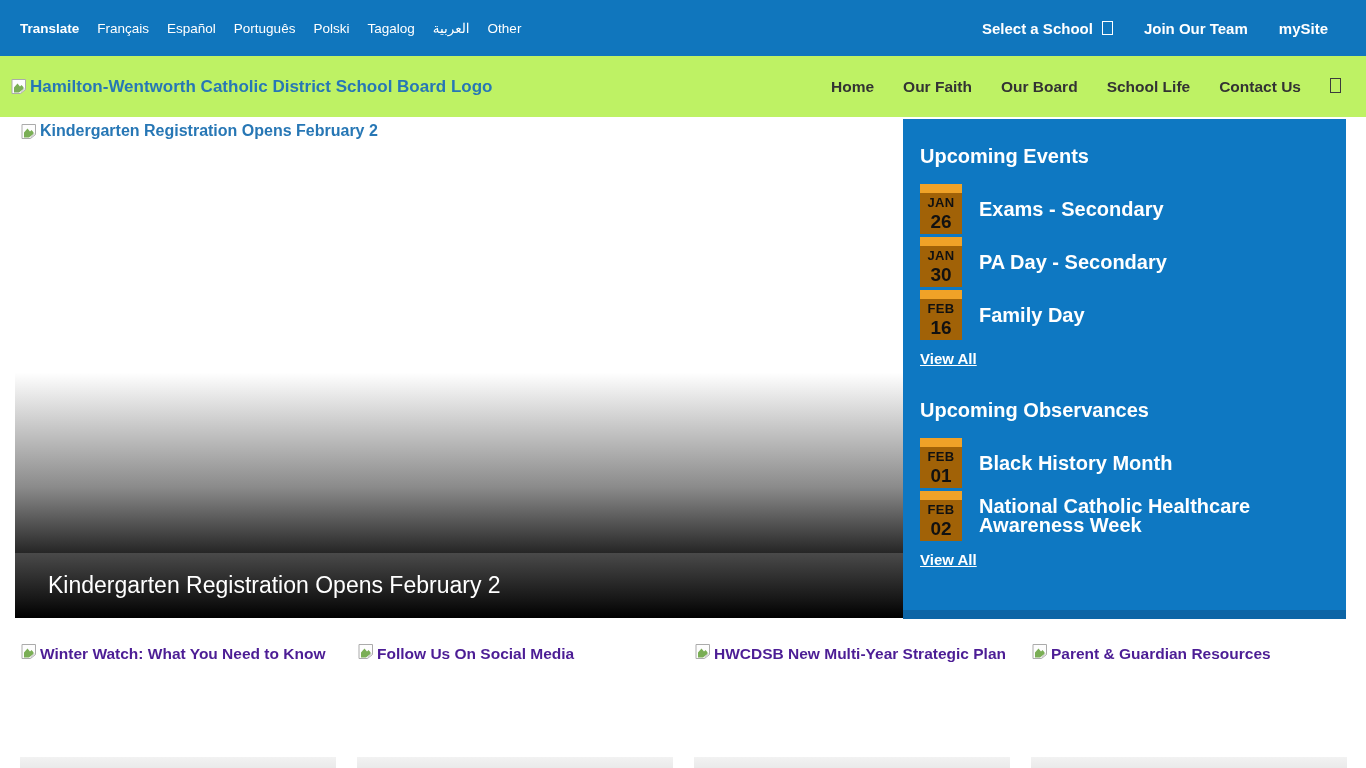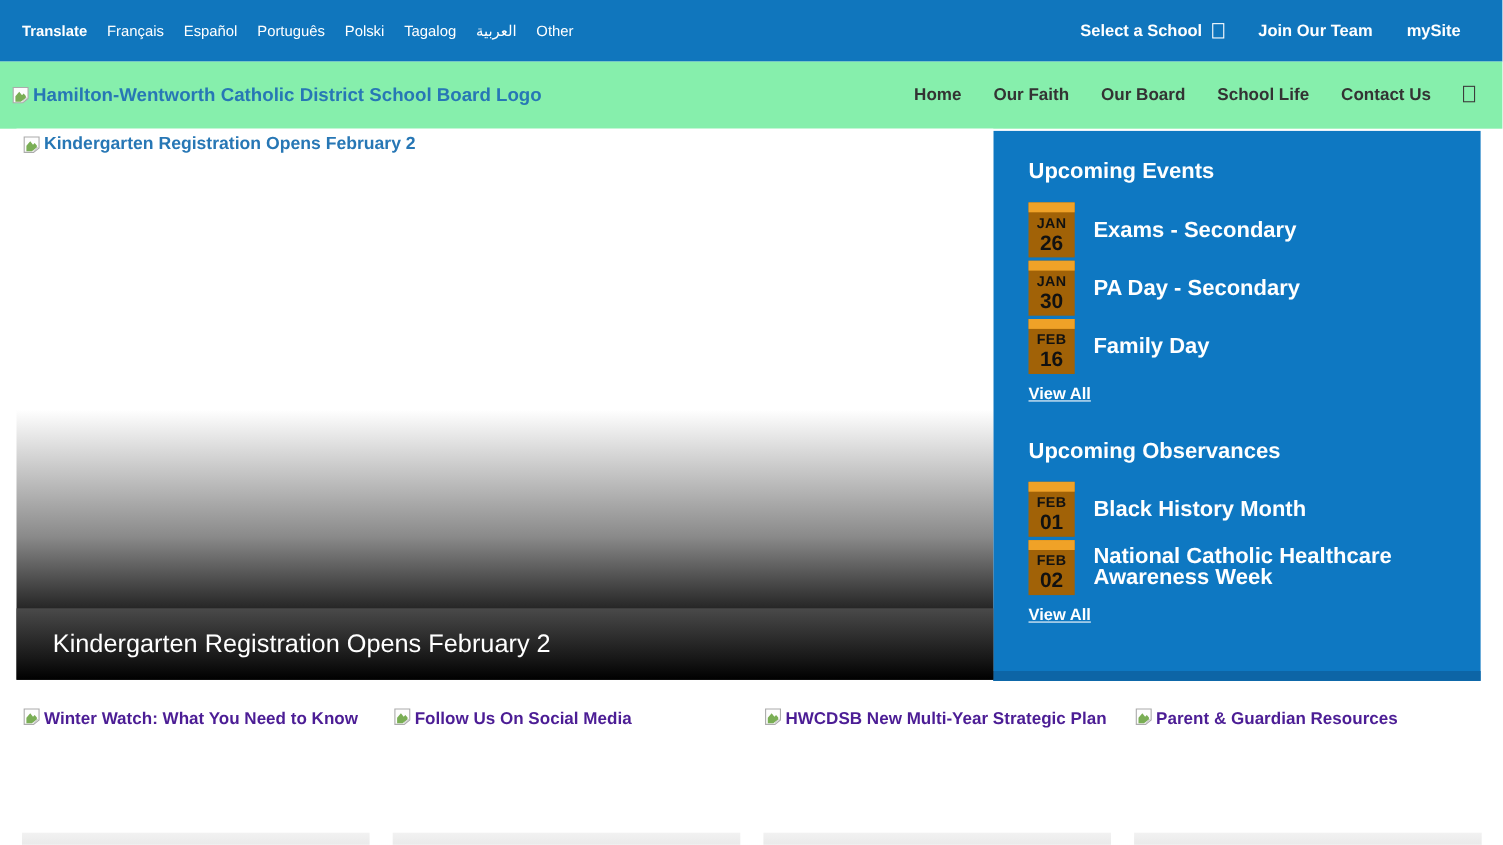--- a/index.html
+++ b/index.html
@@ -12,41 +12,41 @@
   .topbar-left { display: flex; align-items: center; gap: 18px; }
   .topbar-left a { color: #fff; font-size: 13.5px; text-decoration: none; }
   .translate { font-weight: bold; }
   .topbar-right { display: flex; align-items: center; gap: 31px; }
   .topbar-right a { color: #fff; font-size: 15px; font-weight: bold; text-decoration: none;
     display: inline-flex; align-items: center; gap: 9px; }
   .tofu { display: inline-block; width: 11px; height: 14px; border: 1.5px solid #fff; }
   .tofu-dark { display: inline-block; width: 11px; height: 15px; border: 1.5px solid #3c3c3c; }
 
   
-  .header { height: 61px; background: #86efac; display: flex; align-items: center;
+  .header { height: 61px; background: #bef264; display: flex; align-items: center;
     justify-content: space-between; padding: 0 25px 0 10px; }
   .logo-alt { display: inline-flex; align-items: flex-start; gap: 2px; color: #2777b5;
     font-size: 17px; font-weight: bold; text-decoration: none; }
   .nav { display: flex; align-items: flex-start; gap: 29px; }
   .nav a { color: #333; font-size: 15.5px; font-weight: bold; text-decoration: none; }
 
   
   .main-row { display: flex; margin: 0 20px 0 15px; }
   .hero { position: relative; width: 888px; height: 501px;
     background: linear-gradient(180deg, #ffffff 0%, #ffffff 51%, #8a8a8a 74%, #262626 87%, #242424 100%); }
   .hero-alt { position: absolute; top: 5px; left: 5px; display: inline-flex;
     align-items: flex-start; gap: 2px; color: #2777b5; font-size: 16px; font-weight: bold;
     text-decoration: none; }
   .hero-caption { position: absolute; left: 0; right: 0; bottom: 0; height: 65px;
     background: linear-gradient(180deg, #4a4a4a 0%, #161616 72%, #000 100%);
     display: flex; align-items: center; padding-left: 33px; }
   .hero-caption span { color: #fff; font-size: 23px; font-weight: normal; }
 
   .panel { width: 443px; height: 500px; margin-top: 2px; background: #0e78c2;
-    border-bottom: 9px solid #0d65a6; padding: 26px 28px 0 32px; color: #fff; }
+    border-bottom: 9px solid #0d65a6; padding: 26px 28px 0 17px; color: #fff; }
   .panel h2 { font-size: 20px; font-weight: bold; margin-bottom: 16px; }
   .event-row { display: flex; align-items: center; margin-bottom: 3px; }
   .date-badge { width: 42px; min-width: 42px; height: 50px; background: #a16207;
     border-top: 9px solid #f0a227; display: flex; flex-direction: column; align-items: center;
     justify-content: center; color: #111; }
   .date-badge .m { font-size: 13px; font-weight: bold; line-height: 16px; letter-spacing: .3px; }
   .date-badge .d { font-size: 19px; font-weight: bold; line-height: 21px; }
   .event-label { margin-left: 17px; font-size: 20px; font-weight: bold; line-height: 19px; }
   .view-all { display: inline-block; color: #ffffff; font-size: 15px; font-weight: bold;
     text-decoration: underline; margin: 7px 0 22px 0; }

